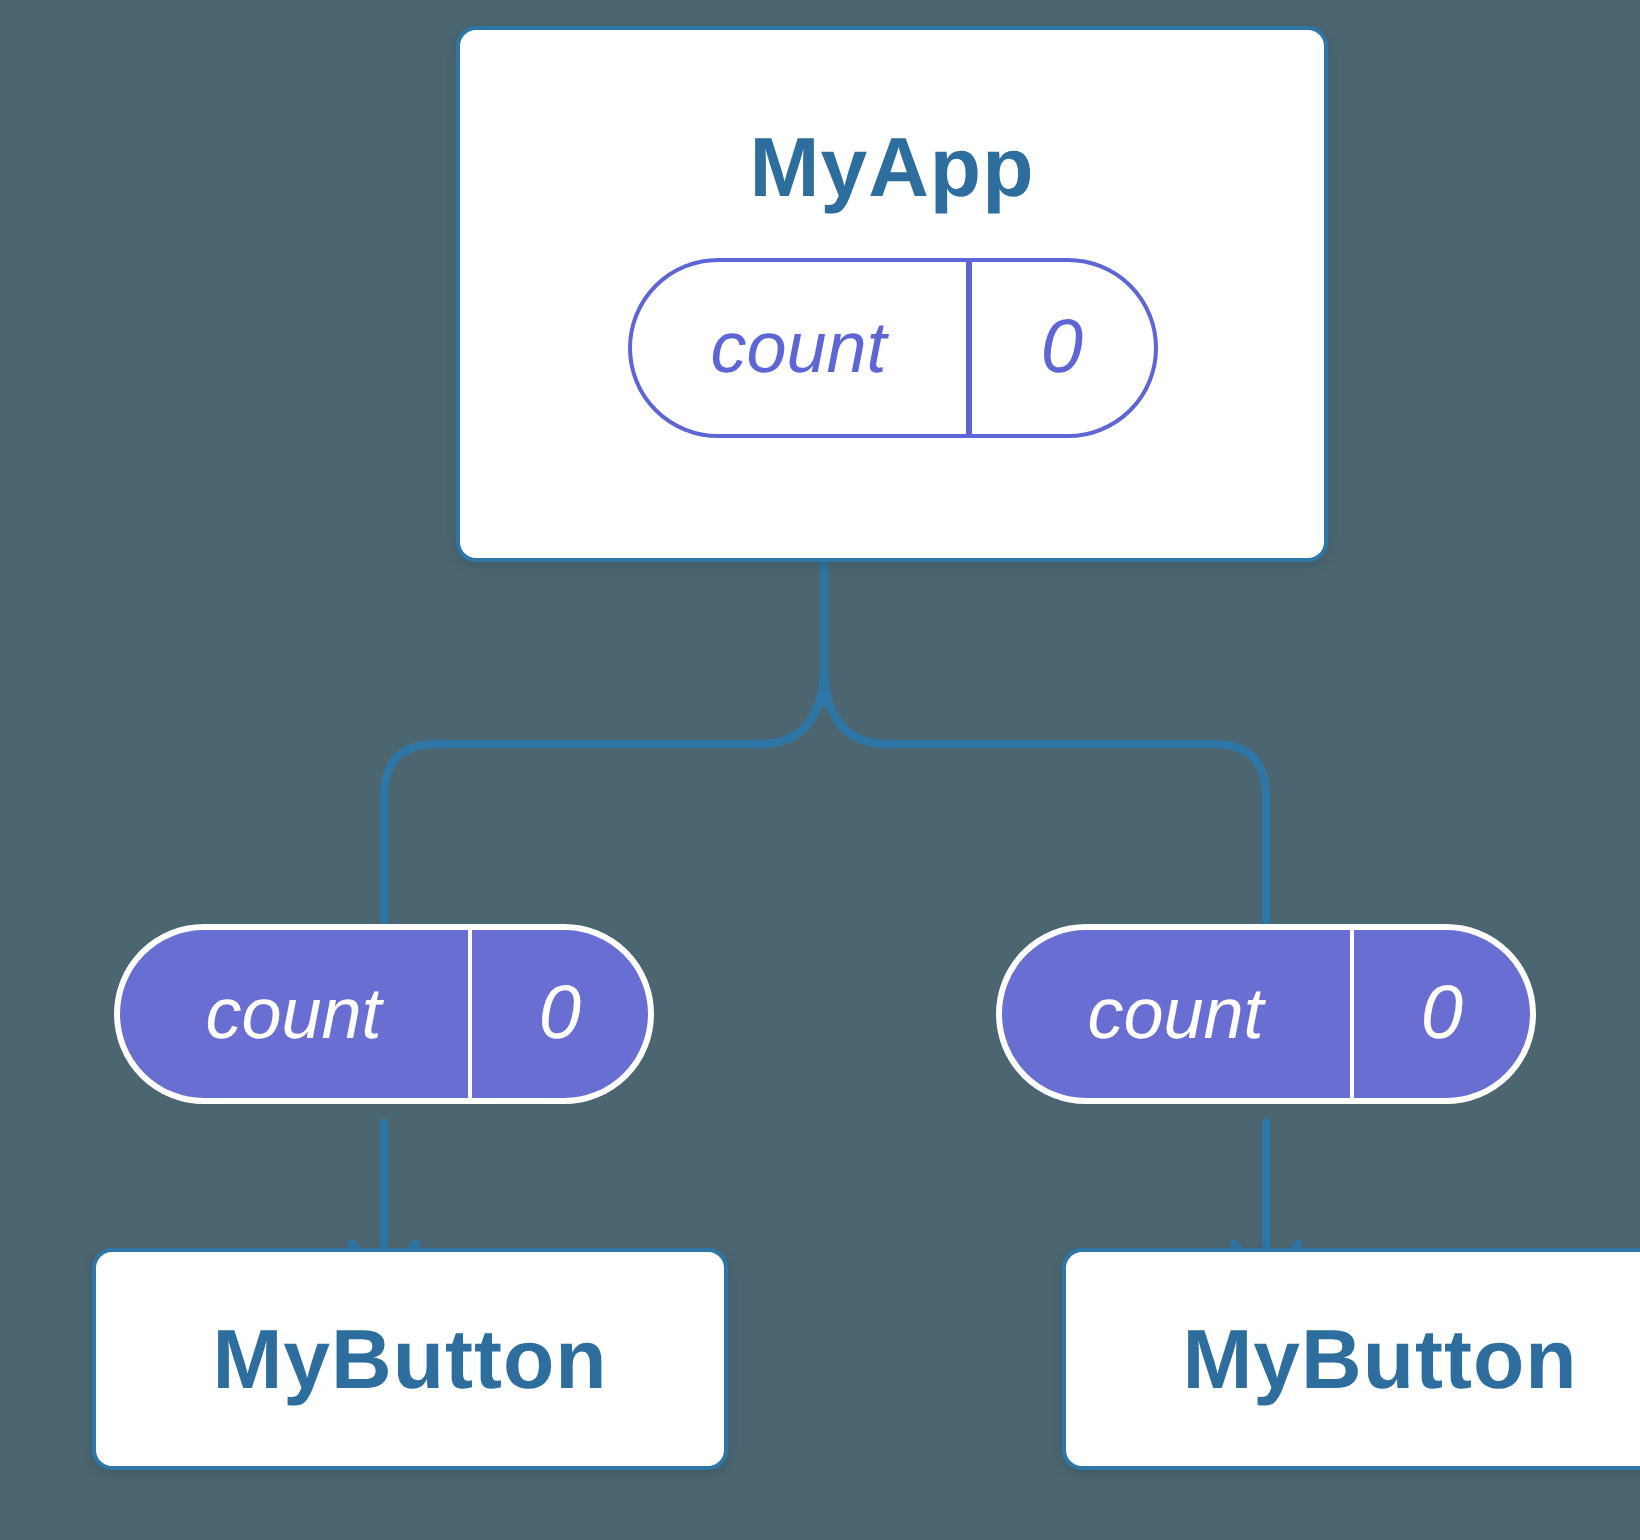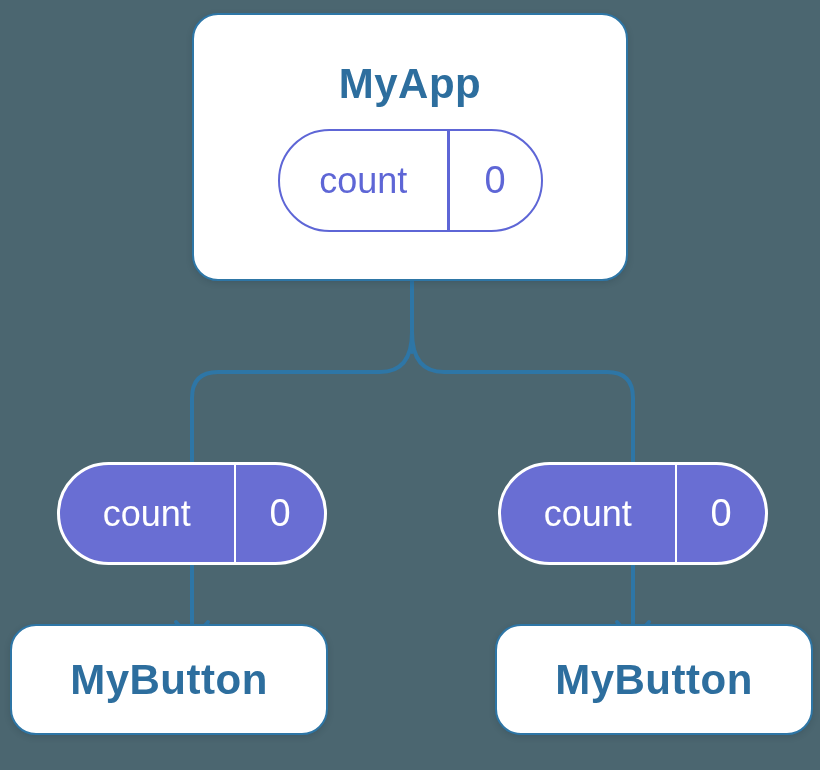--- a/index.html
+++ b/index.html
@@ -9,24 +9,25 @@
     font-family: "Liberation Sans", "DejaVu Sans", sans-serif;
     overflow: hidden;
   }
   #stage { position: relative; width: 820px; height: 770px; }
   #connectors { position: absolute; left: 0; top: 0; width: 820px; height: 770px; z-index: 0; }
 
   .card {
     position: absolute;
     background: #FFFFFF;
     border: 2.5px solid #2E76A6;
-    border-radius: 26px;
+    border-radius: 10px;
     box-sizing: border-box;
     z-index: 1;
     box-shadow: 0 2px 6px rgba(20,40,50,0.18);
+    margin-left: 36px;
   }
   .card-title {
     color: #2D6E9E;
     font-size: 42px;
     font-weight: 600;
     letter-spacing: 0.5px;
     text-align: center;
     line-height: 1;
   }
   #myapp-card {
@@ -41,21 +42,22 @@
     display: flex; align-items: center; justify-content: center;
   }
   #mybutton-left  { left: 10px; }
   #mybutton-right { left: 495px; }
 
   .pill {
     border-radius: 52px;
     box-sizing: border-box;
     display: flex; align-items: stretch;
     overflow: hidden;
-    height: 103px;
+    height: 90px;
+    font-style: italic;
   }
   .pill-left {
     flex: 1 1 auto;
     display: flex; align-items: center; justify-content: center;
     font-size: 36px;
   }
   .pill-right {
     flex: 0 0 88px;
     display: flex; align-items: center; justify-content: center;
     font-size: 38px;

